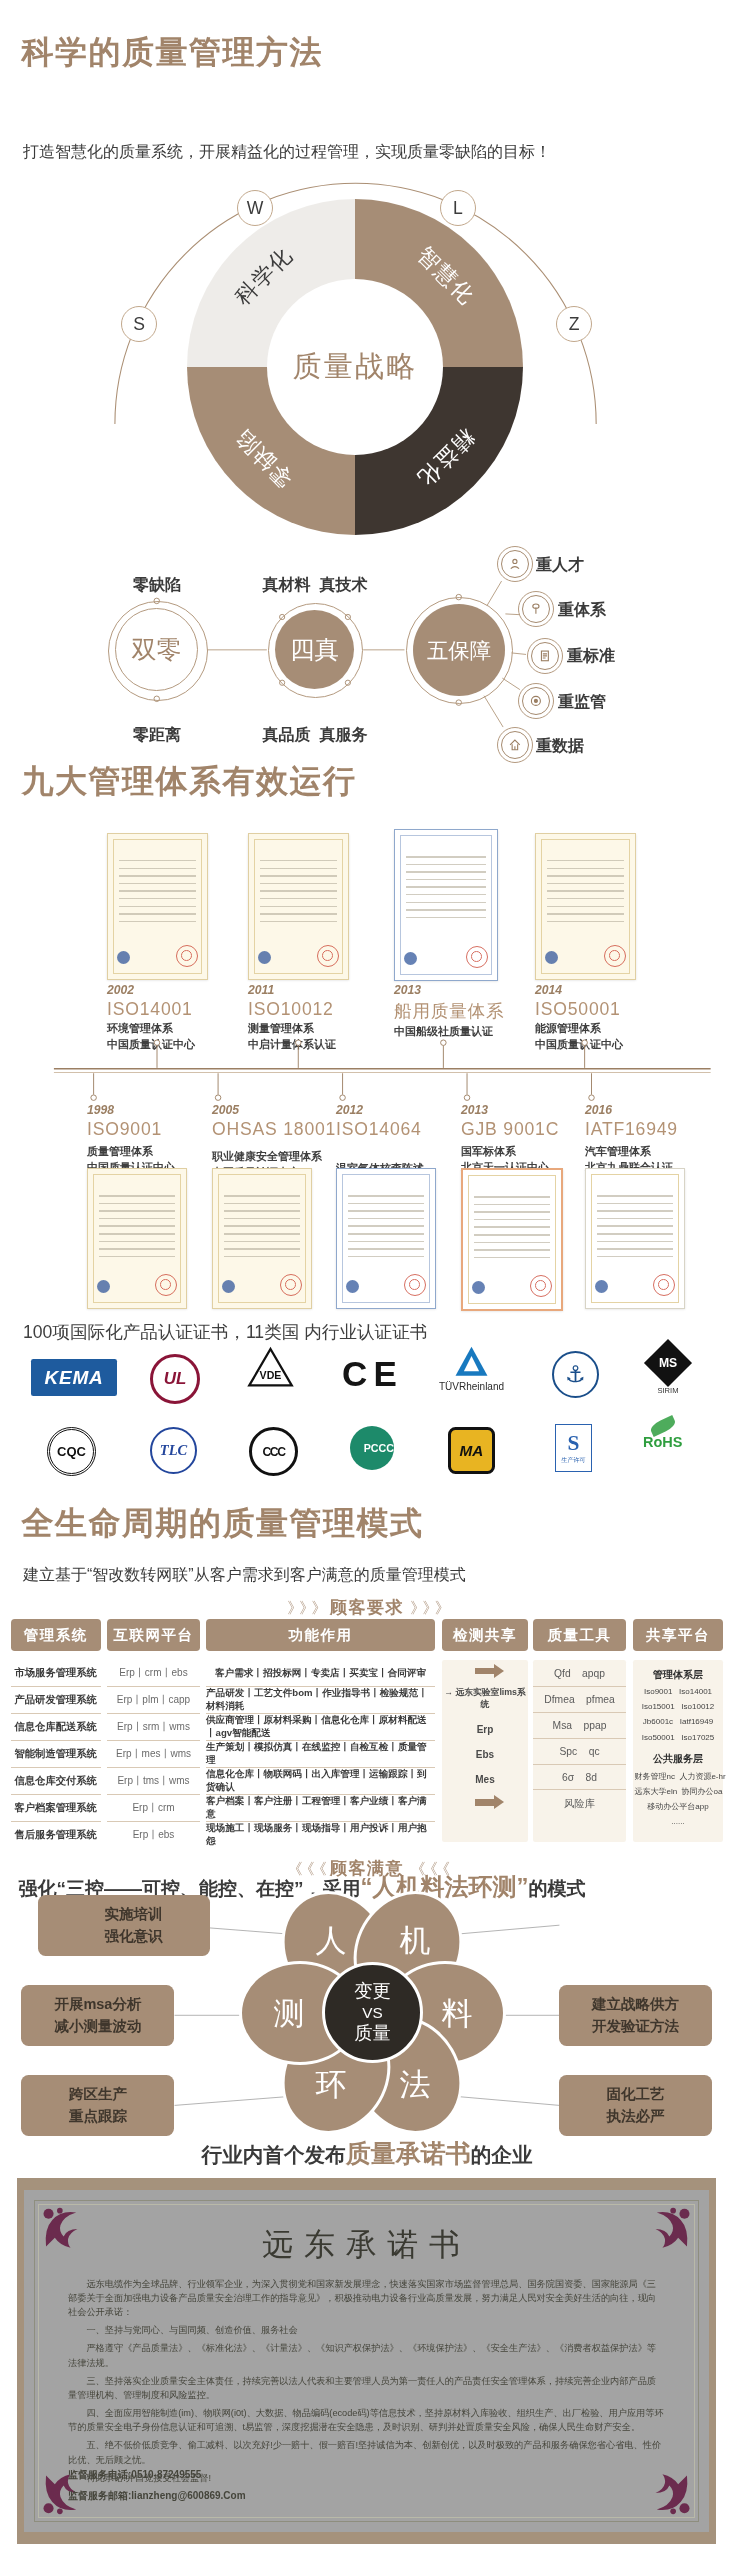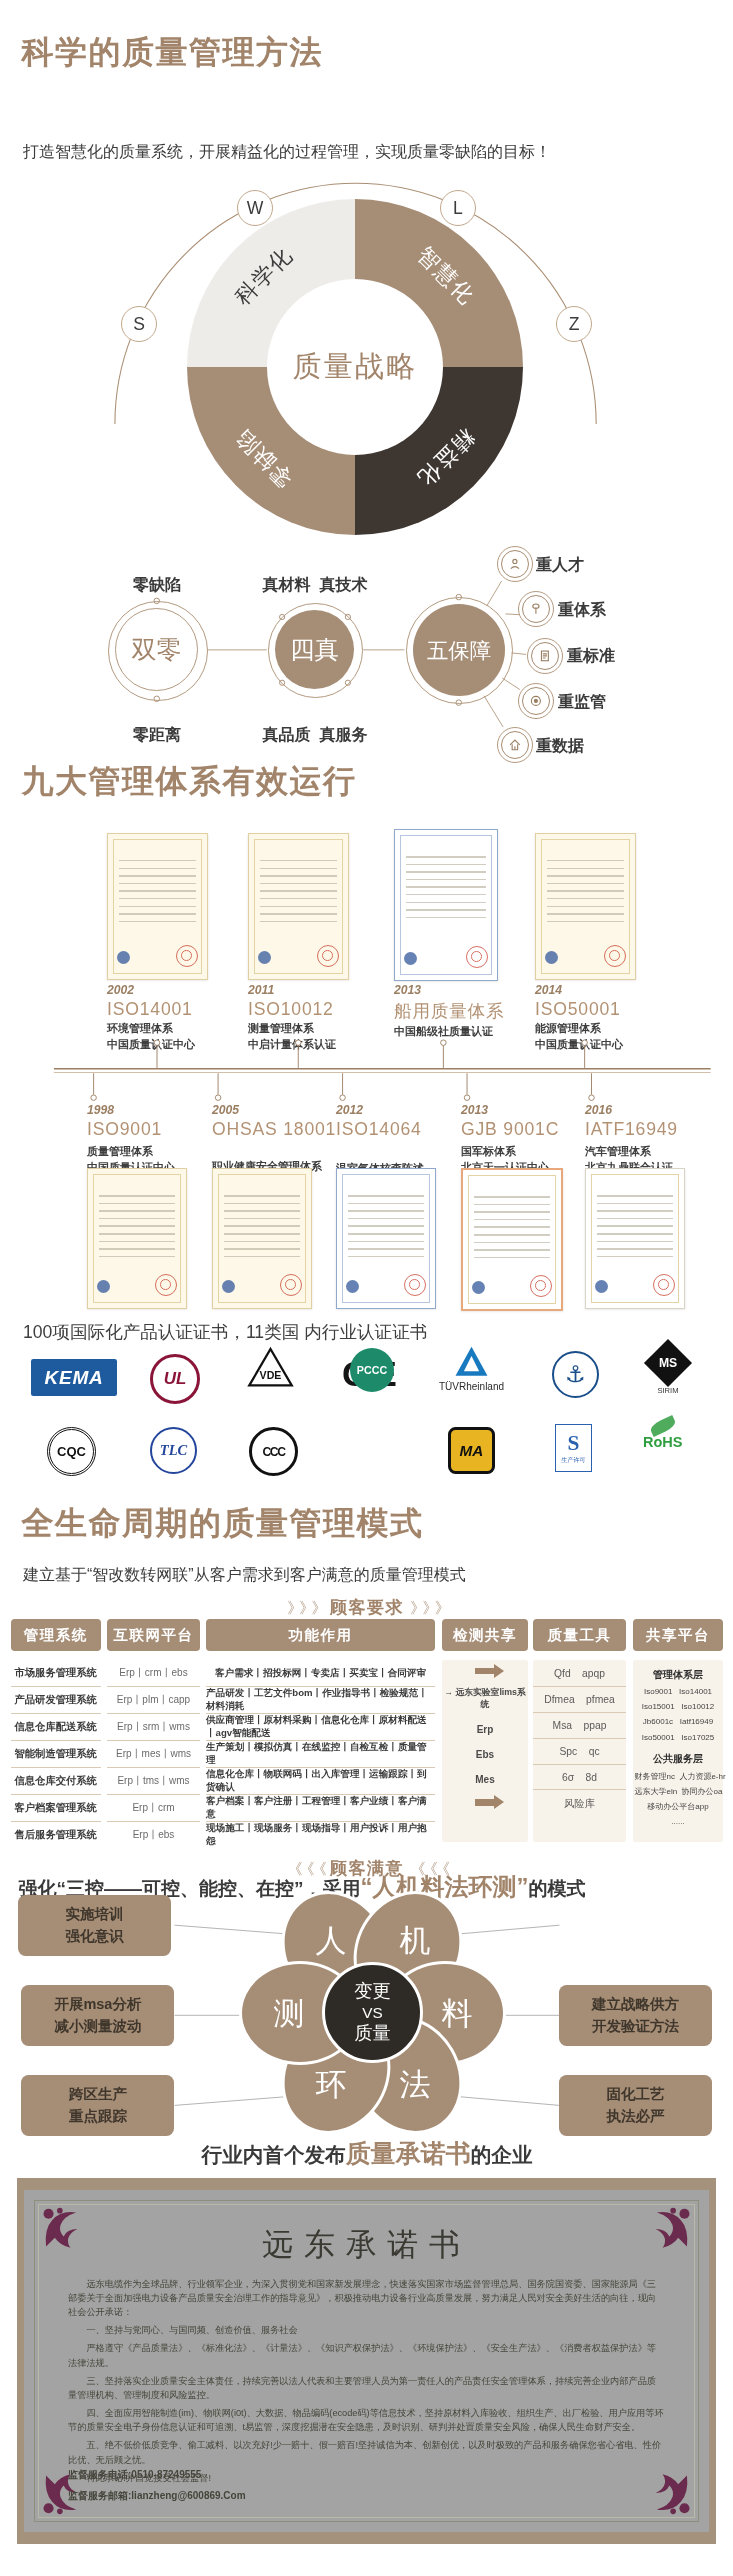--- a/index.html
+++ b/index.html
@@ -306,21 +306,21 @@
 
   <div class="certcol" style="left:87px;top:1103px;">
     <div class="cy-year">1998</div>
     <div class="cy-code">ISO9001</div>
     <div class="cy-line" style="margin-top:3.1px;">质量管理体系</div>
     <div class="cy-line">中国质量认证中心</div>
   </div>
   <div class="certcol" style="left:212px;top:1103px;">
     <div class="cy-year">2005</div>
     <div class="cy-code">OHSAS 18001</div>
-    <div class="cy-line" style="margin-top:18px;">职业健康安全管理体系</div>
+    <div class="cy-line" style="margin-top:8px;">职业健康安全管理体系</div>
     <div class="cy-line">中国质量认证中心</div>
   </div>
   <div class="certcol" style="left:336px;top:1103px;">
     <div class="cy-year">2012</div>
     <div class="cy-code">ISO14064</div>
     <div class="cy-line" style="margin-top:20px;">温室气体核查陈述</div>
     <div class="cy-line">中国质量认证中心</div>
   </div>
   <div class="certcol" style="left:461px;top:1103px;">
     <div class="cy-year">2013</div>
@@ -400,21 +400,21 @@
 
   <div class="logo cqcc" style="left:47px;top:1427px;">
       <span>CQC</span>
     </div>
   <div class="logo tlcc" style="left:150px;top:1427px;">
       <span>TLC</span>
     </div>
   <div class="logo cccc" style="left:249px;top:1427px;">
       <span>CCC</span>
     </div>
-  <div class="logo pccc" style="left:350px;top:1348px;">
+  <div class="logo pccc" style="left:350px;top:1426px;align-items:flex-end;">
       <span>PCCC</span>
     </div>
   <div class="logo mas" style="left:448px;top:1427px;">
       <span>MA</span>
     </div>
   <div class="logo slic" style="left:555px;top:1424px;">
     <span class="s1">S</span>
     <span class="s2">生产许可</span>
   </div>
   <div class="logo rohs" style="left:643px;top:1420px;">
@@ -526,21 +526,21 @@
   <div class="petal-ch ctr" style="left:415px;top:1941px;">机</div>
   <div class="petal-ch ctr" style="left:457px;top:2014px;">料</div>
   <div class="petal-ch ctr" style="left:415px;top:2085px;">法</div>
   <div class="petal-ch ctr" style="left:331px;top:2085px;">环</div>
   <div class="petal-ch ctr" style="left:289px;top:2014px;">测</div>
   <div class="fcenter">
     <span class="a">变更</span>
     <span class="b">VS</span>
     <span class="a">质量</span>
   </div>
-  <div class="fbox" style="left:18px;top:1895px;">
+  <div class="fbox" style="left:38px;top:1895px;padding-left:19px;">
     <span>实施培训</span>
     <span>强化意识</span>
   </div>
   <div class="fbox" style="left:21.4px;top:1985px;">
     <span>开展msa分析</span>
     <span>减小测量波动</span>
   </div>
   <div class="fbox" style="left:21.4px;top:2075px;">
     <span>跨区生产</span>
     <span>重点跟踪</span>

